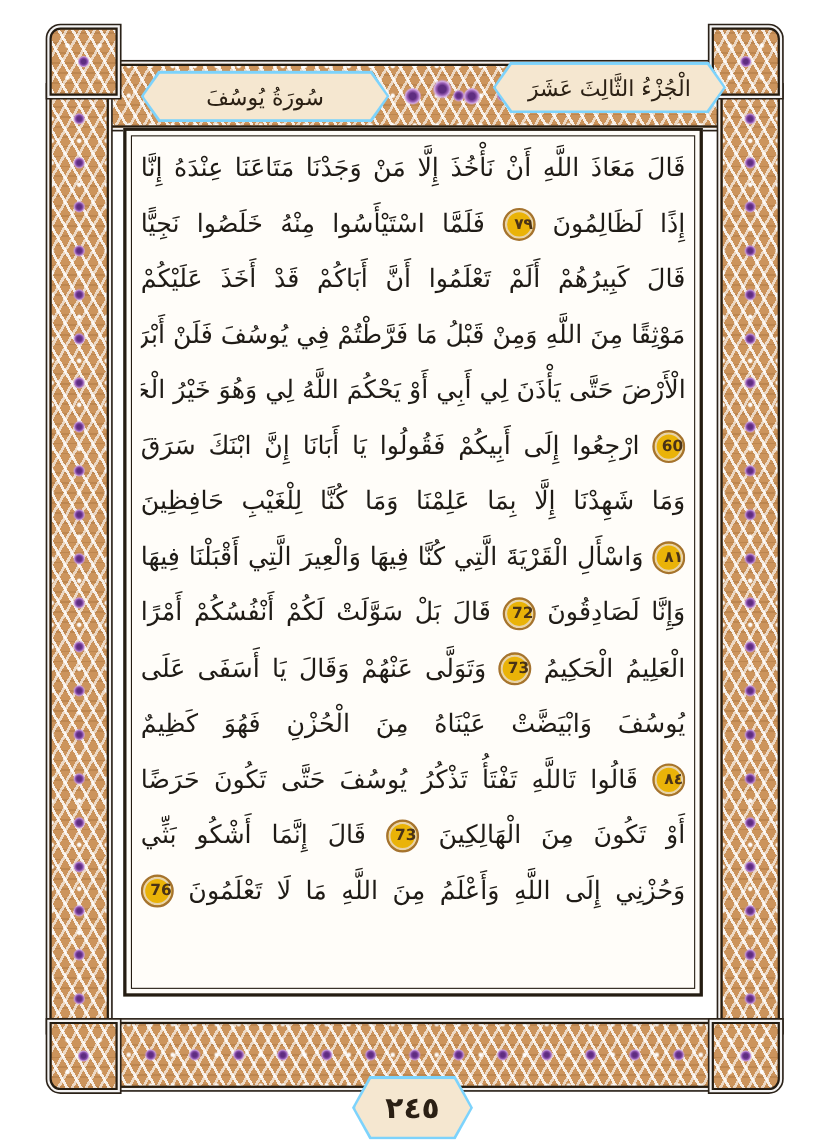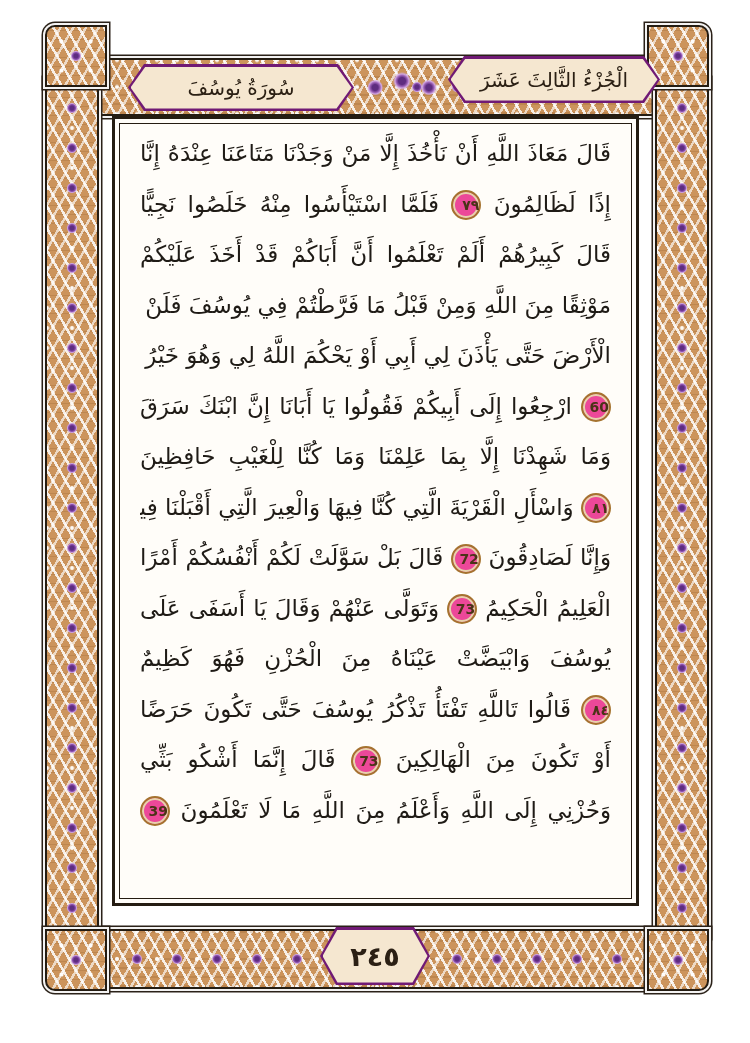--- a/index.html
+++ b/index.html
@@ -34,43 +34,43 @@
   
   .cluster{position:absolute;left:360px;top:60px;width:84px;height:50px;z-index:3;
     background-image:
       radial-gradient(circle at 18% 55%, #5e2d80 3px, #9a5fb5 5px, #cfa6e0 6.5px, transparent 8px),
       radial-gradient(circle at 50% 42%, #5e2d80 3.5px, #9a5fb5 5.5px, #cfa6e0 7px, transparent 9px),
       radial-gradient(circle at 82% 55%, #5e2d80 3px, #9a5fb5 5px, #cfa6e0 6.5px, transparent 8px);}
 
   
   .cartouche{position:absolute;z-index:4;
     clip-path:polygon(16px 0,calc(100% - 16px) 0,100% 50%,calc(100% - 16px) 100%,16px 100%,0 50%);
-    background:#701a75;}
+    background:#7dd3fc;}
   .cartouche .inner{position:absolute;inset:2.5px;background:#f5e7d0;
     clip-path:polygon(15px 0,calc(100% - 15px) 0,100% 50%,calc(100% - 15px) 100%,15px 100%,0 50%);
     display:flex;align-items:center;justify-content:center;}
   .cartouche .inner span{font-size:20px;color:#2b2014;direction:rtl;white-space:nowrap;}
   .surah-cartouche{left:128px;top:64px;width:226px;height:47px;}
   .juz-cartouche  {left:448px;top:56px;width:212px;height:47px;}
-  .pagenum-cartouche{left:320px;top:927px;width:110px;height:58px;}
+  .pagenum-cartouche{left:320px;top:978px;width:110px;height:58px;}
   .pagenum-cartouche .inner span{font-size:27px;font-weight:bold;color:#2b2014;}
 
   
   .text-frame{position:absolute;left:112px;top:116px;width:527px;height:790px;
     border:3px solid #241c12;background:#fffdf9;box-sizing:border-box;z-index:2;}
   .text-frame .inner-rule{position:absolute;inset:4px;border:1.5px solid #241c12;
-    padding:4px 20px;box-sizing:border-box;overflow:hidden;}
+    padding:4px 8px;box-sizing:border-box;overflow:hidden;}
 
   
   .line{height:50.5px;line-height:50.5px;direction:rtl;white-space:nowrap;
     text-align:justify;text-align-last:justify;
     font-size:23px;color:#1f1b16;overflow:hidden;}
   .line .seg{display:inline;}
   .medallion{display:inline-block;width:30px;height:30px;border-radius:50%;
-    background:#ec4899;border:2px solid #a5732f;box-shadow:inset 0 0 0 2px #e7d3ac;
+    background:#eab308;border:2px solid #a5732f;box-shadow:inset 0 0 0 2px #e7d3ac;
     color:#4a3317;font-size:14px;font-weight:bold;line-height:26px;text-align:right;
     vertical-align:middle;box-sizing:border-box;direction:rtl;}
 </style>
 </head>
 <body>
 
 <div class="page">
 
   <div class="band band-h band-top"></div>
   <div class="band band-h band-bottom"></div>
@@ -101,21 +101,21 @@
         <div class="line" dir="rtl"><span class="seg">مَوْثِقًا مِنَ اللَّهِ وَمِنْ قَبْلُ مَا فَرَّطْتُمْ فِي يُوسُفَ فَلَنْ أَبْرَحَ</span></div>
         <div class="line" dir="rtl"><span class="seg">الْأَرْضَ حَتَّى يَأْذَنَ لِي أَبِي أَوْ يَحْكُمَ اللَّهُ لِي وَهُوَ خَيْرُ الْحَاكِمِينَ</span></div>
         <div class="line" dir="rtl"><span class="medallion">60</span> <span class="seg">ارْجِعُوا إِلَى أَبِيكُمْ فَقُولُوا يَا أَبَانَا إِنَّ ابْنَكَ سَرَقَ</span></div>
         <div class="line" dir="rtl"><span class="seg">وَمَا شَهِدْنَا إِلَّا بِمَا عَلِمْنَا وَمَا كُنَّا لِلْغَيْبِ حَافِظِينَ</span></div>
         <div class="line" dir="rtl"><span class="medallion">٨١</span> <span class="seg">وَاسْأَلِ الْقَرْيَةَ الَّتِي كُنَّا فِيهَا وَالْعِيرَ الَّتِي أَقْبَلْنَا فِيهَا</span></div>
         <div class="line" dir="rtl"><span class="seg">وَإِنَّا لَصَادِقُونَ</span> <span class="medallion">72</span> <span class="seg">قَالَ بَلْ سَوَّلَتْ لَكُمْ أَنْفُسُكُمْ أَمْرًا</span></div>
         <div class="line" dir="rtl"><span class="seg">الْعَلِيمُ الْحَكِيمُ</span> <span class="medallion">73</span> <span class="seg">وَتَوَلَّى عَنْهُمْ وَقَالَ يَا أَسَفَى عَلَى</span></div>
         <div class="line" dir="rtl"><span class="seg">يُوسُفَ وَابْيَضَّتْ عَيْنَاهُ مِنَ الْحُزْنِ فَهُوَ كَظِيمٌ</span></div>
         <div class="line" dir="rtl"><span class="medallion">٨٤</span> <span class="seg">قَالُوا تَاللَّهِ تَفْتَأُ تَذْكُرُ يُوسُفَ حَتَّى تَكُونَ حَرَضًا</span></div>
         <div class="line" dir="rtl"><span class="seg">أَوْ تَكُونَ مِنَ الْهَالِكِينَ</span> <span class="medallion">73</span> <span class="seg">قَالَ إِنَّمَا أَشْكُو بَثِّي</span></div>
-        <div class="line" dir="rtl"><span class="seg">وَحُزْنِي إِلَى اللَّهِ وَأَعْلَمُ مِنَ اللَّهِ مَا لَا تَعْلَمُونَ</span> <span class="medallion">39</span></div>
+        <div class="line" dir="rtl"><span class="seg">وَحُزْنِي إِلَى اللَّهِ وَأَعْلَمُ مِنَ اللَّهِ مَا لَا تَعْلَمُونَ</span> <span class="medallion">76</span></div>
       </div>
   </div>
 
   <div class="cartouche pagenum-cartouche">
     <div class="inner">
       <span>٢٤٥</span>
     </div>
   </div>
 
 </div>

